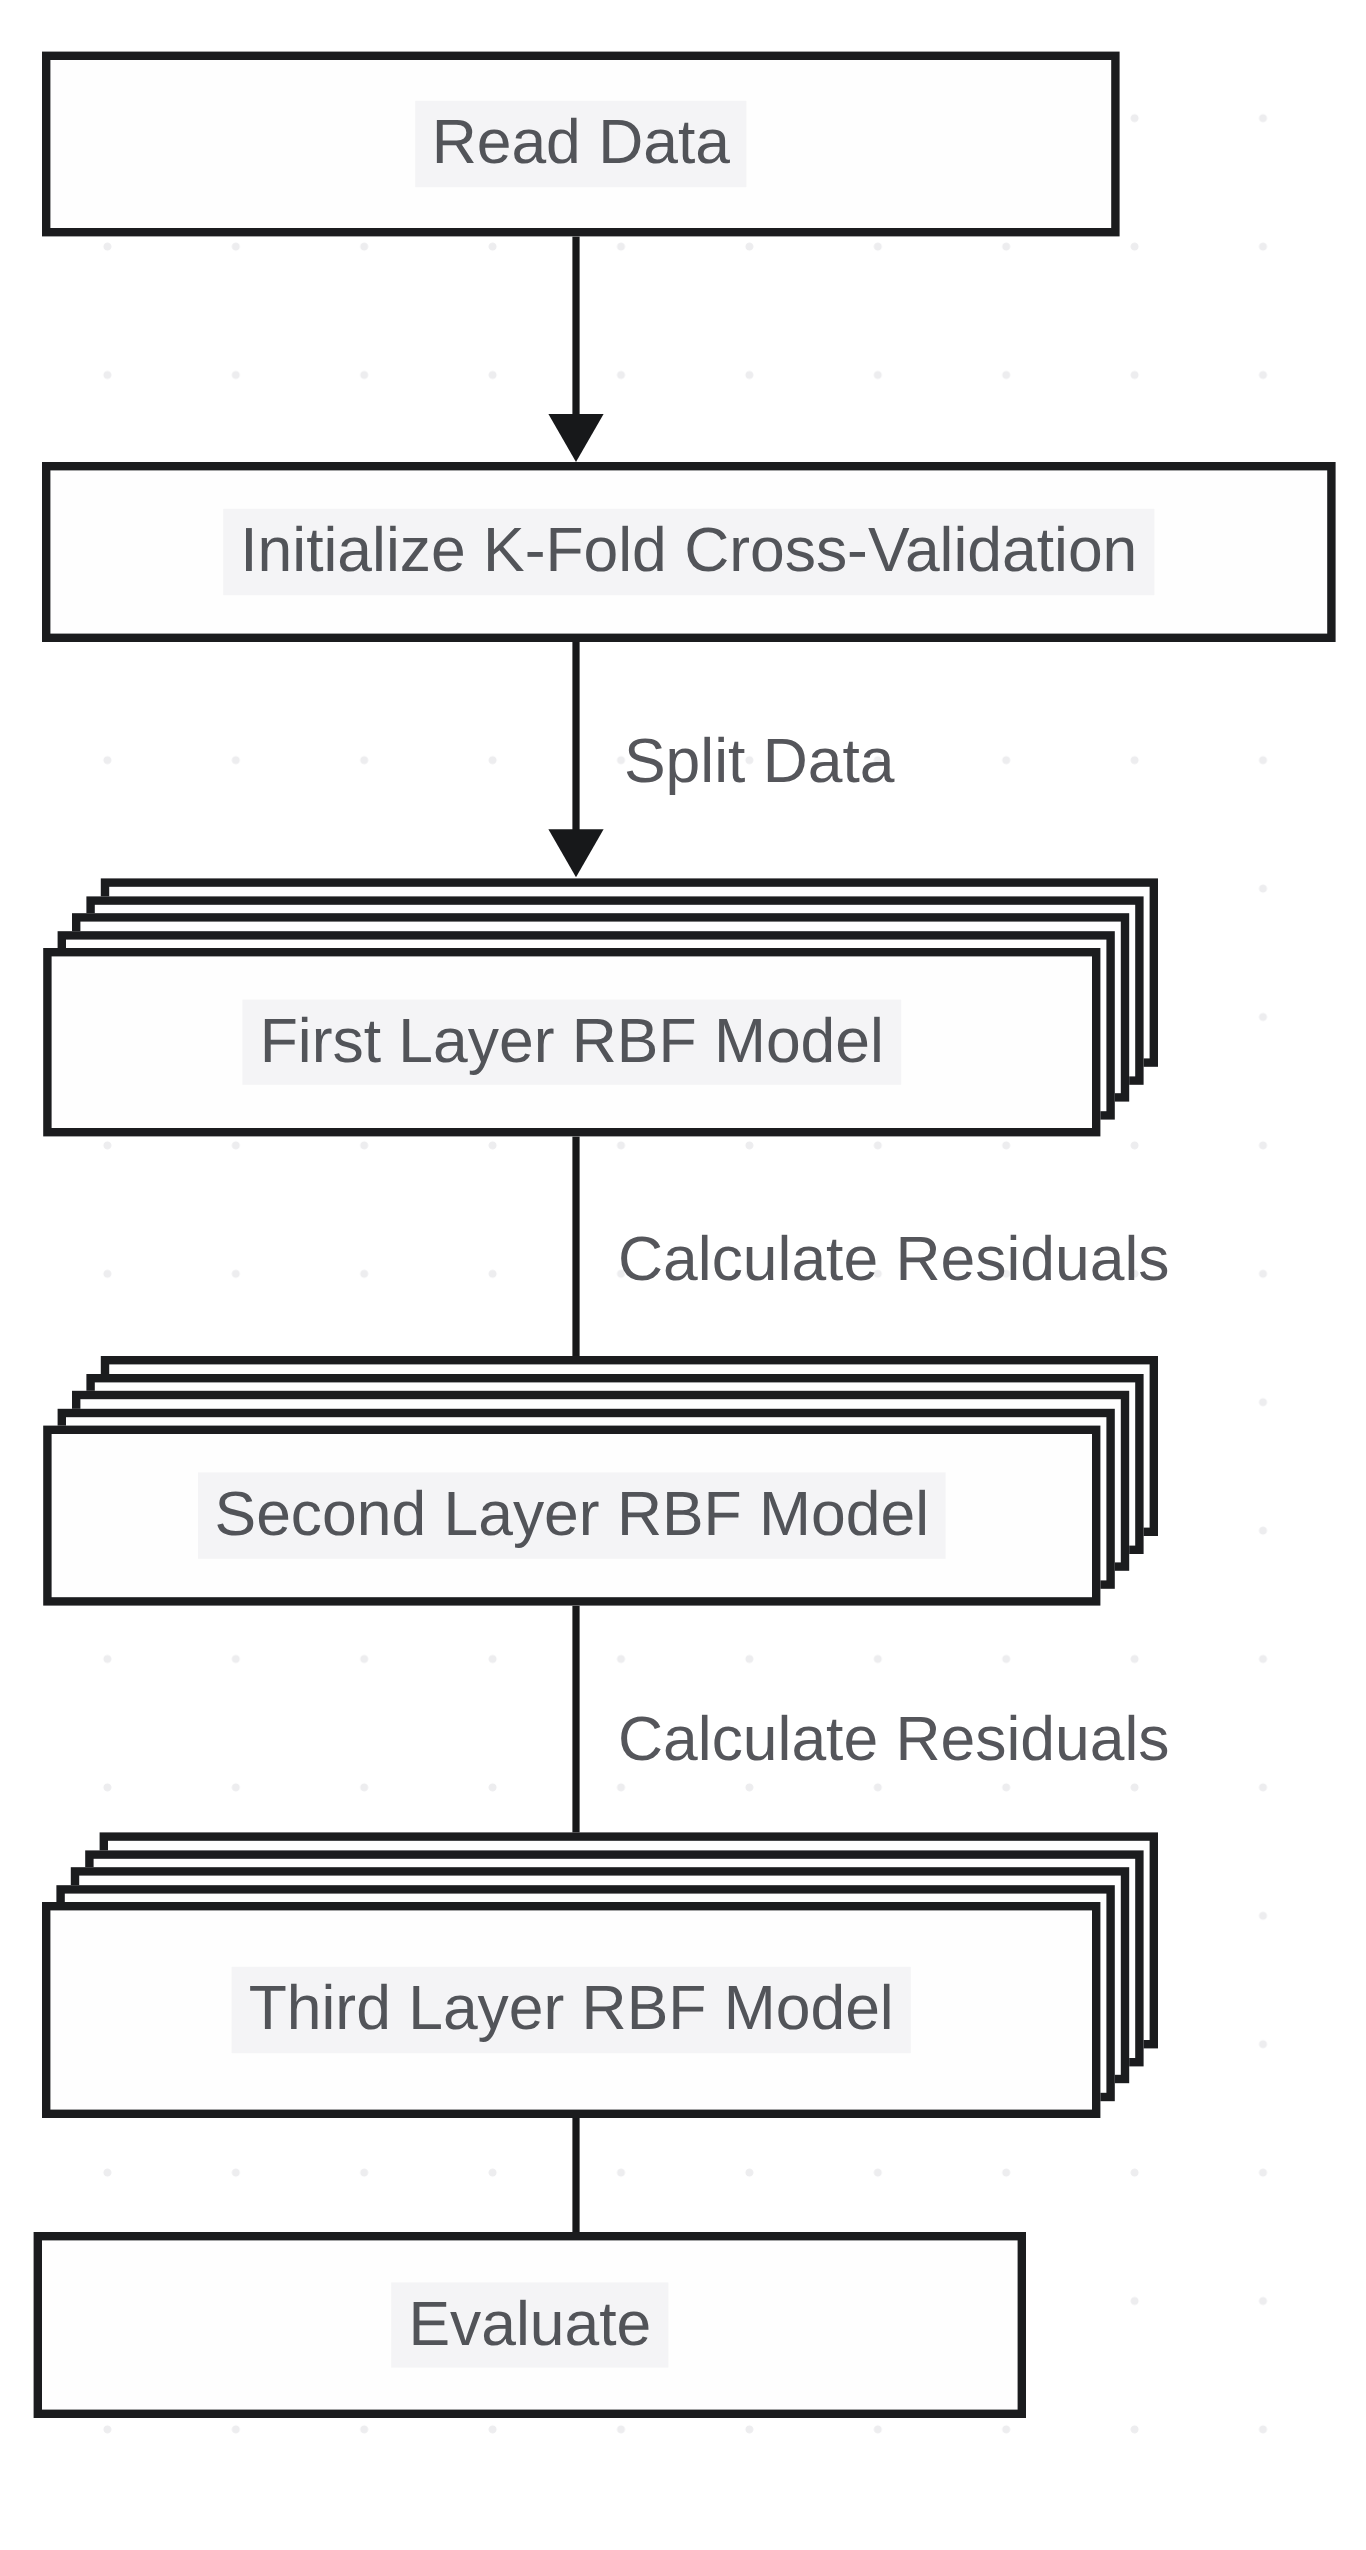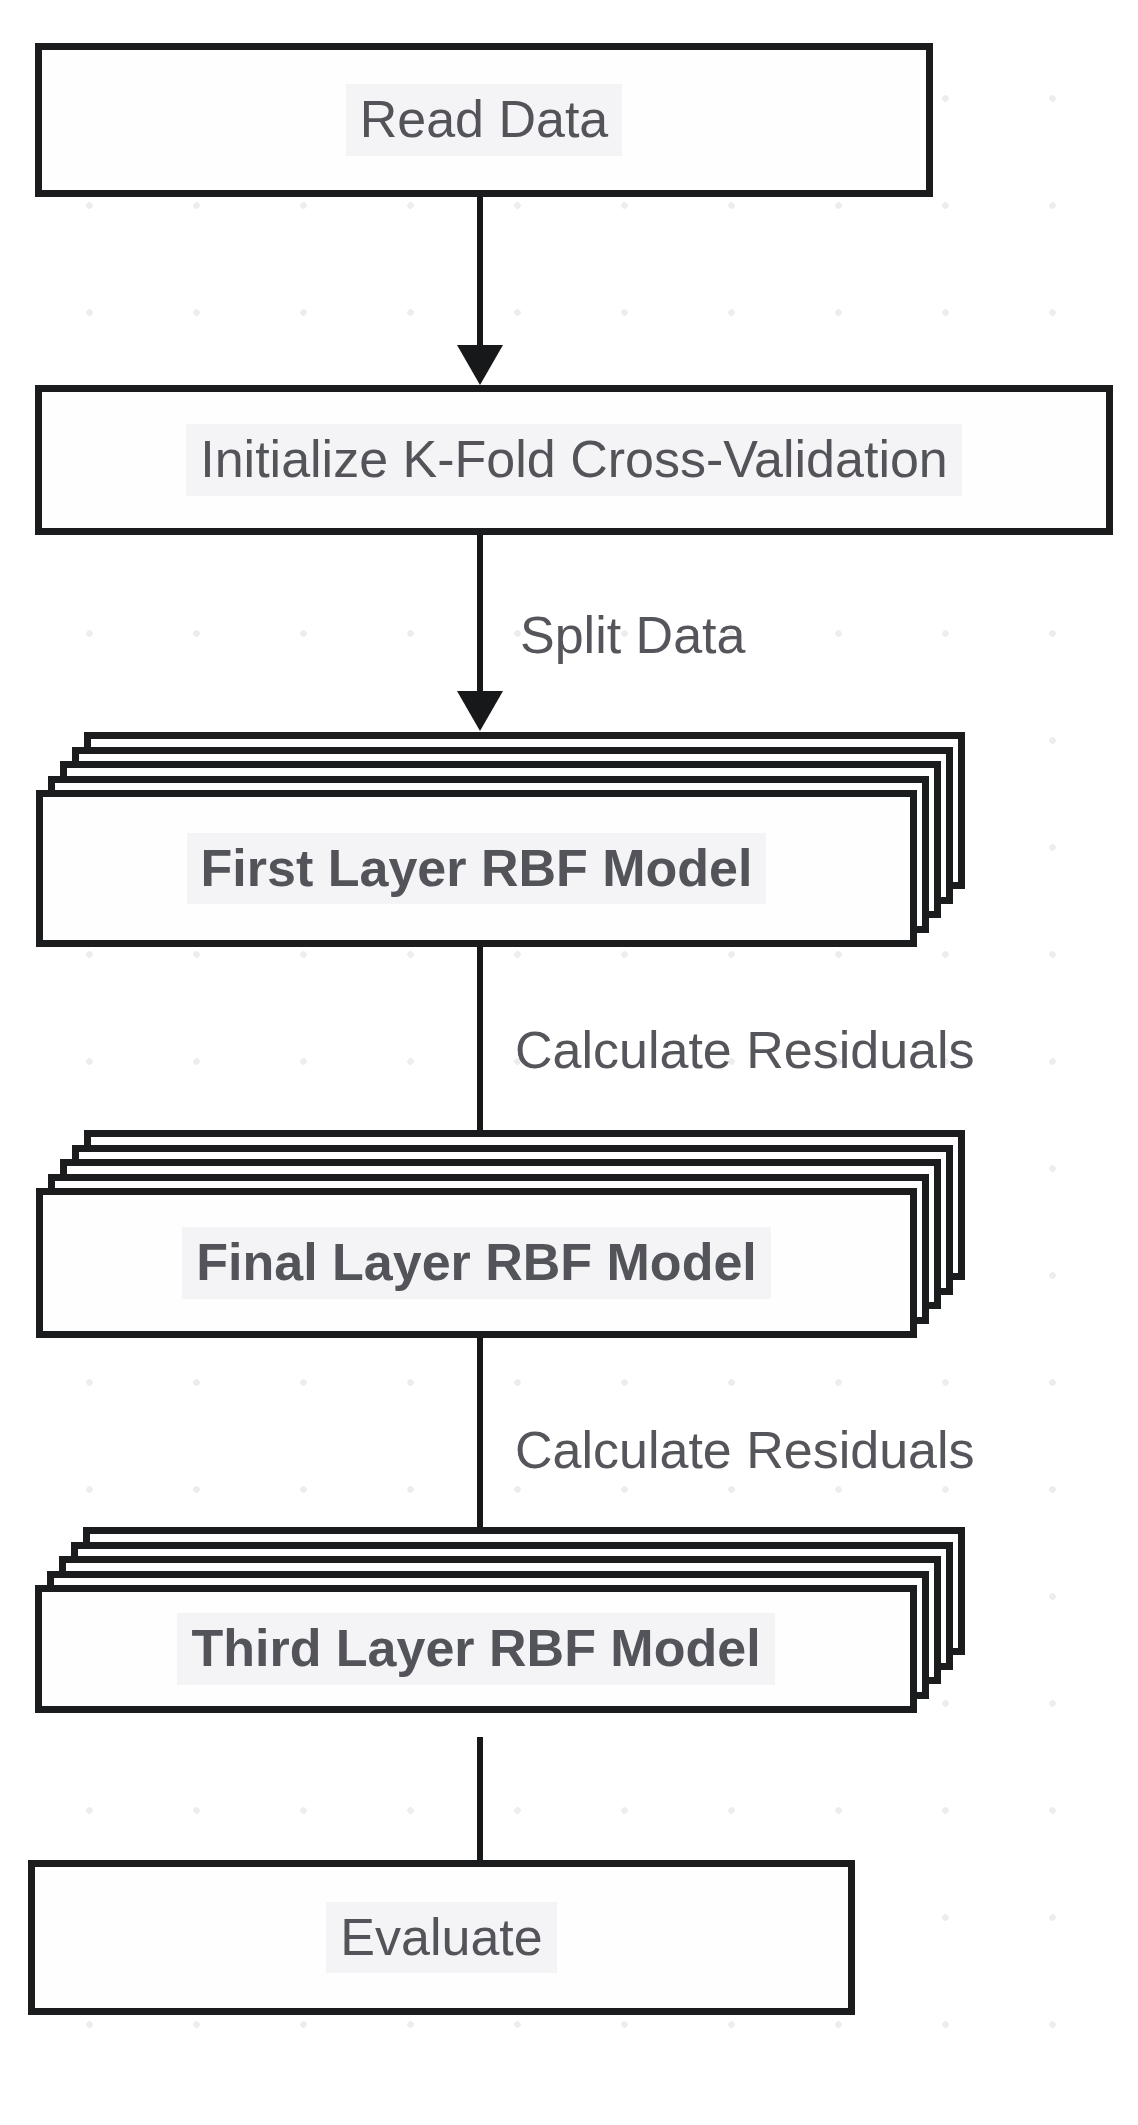--- a/index.html
+++ b/index.html
@@ -23,21 +23,21 @@
   }
   .label{
     font-size:52px;
     color:#525459;
     background:#f4f4f6;
     padding:4px 14px;
     line-height:1.22;
     white-space:nowrap;
   }
   .stack{position:absolute;}
-  .stack .front{position:absolute;left:0;top:0;right:0;bottom:0;width:100%;height:100%;font-weight:bold;}
+  .stack .front{position:absolute;left:0;top:0;right:0;bottom:0;width:100%;height:100%;}
   .layer{
     position:absolute;left:0;top:0;width:100%;height:100%;
     background:#fefefe;border:7px solid #1b1c1e;box-sizing:border-box;
   }
   .l1{transform:translate(12px,-14px);z-index:4;}
   .l2{transform:translate(24px,-29px);z-index:3;}
   .l3{transform:translate(36px,-43px);z-index:2;}
   .l4{transform:translate(48px,-58px);z-index:1;}
   .arrow-line{position:absolute;width:6px;background:#17181a;z-index:0;}
   .arrow-head{
@@ -86,29 +86,29 @@
   <div class="arrow-line" style="left:477px;top:947px;height:201px"></div>
   <div class="arrow-head" style="left:457px;top:1146px"></div>
   <div class="edge-label" style="left:515px;top:1015px">Calculate Residuals</div>
 
   <div class="stack" style="left:36px;top:1188px;width:881px;height:150px">
     <div class="layer l4"></div>
     <div class="layer l3"></div>
     <div class="layer l2"></div>
     <div class="layer l1"></div>
     <div class="box front">
-      <span class="label">Final Layer RBF Model</span>
+      <span class="label">Second Layer RBF Model</span>
     </div>
   </div>
 
   <div class="arrow-line" style="left:477px;top:1338px;height:205px"></div>
   <div class="arrow-head" style="left:457px;top:1541px"></div>
   <div class="edge-label" style="left:515px;top:1415px">Calculate Residuals</div>
 
-  <div class="stack" style="left:35px;top:1585px;width:882px;height:128px">
+  <div class="stack" style="left:35px;top:1585px;width:882px;height:180px">
     <div class="layer l4"></div>
     <div class="layer l3"></div>
     <div class="layer l2"></div>
     <div class="layer l1"></div>
     <div class="box front">
       <span class="label">Third Layer RBF Model</span>
     </div>
   </div>
 
   <div class="arrow-line" style="left:477px;top:1737px;height:151px"></div>

